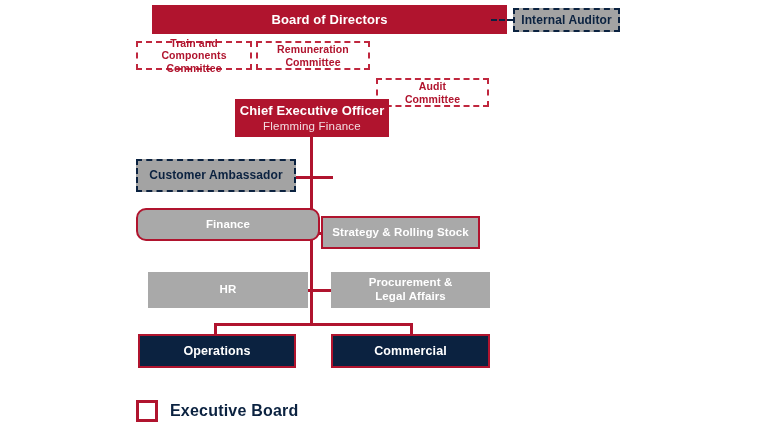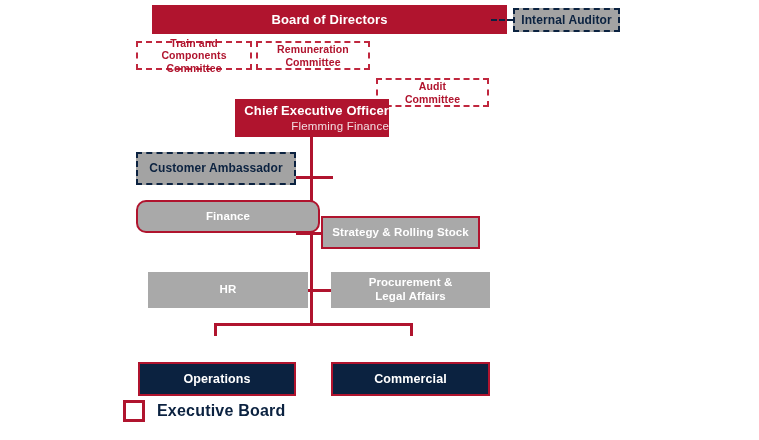--- a/index.html
+++ b/index.html
@@ -29,21 +29,20 @@
     background:#B0142E;
     color:#ffffff;
     font-weight:bold;
     font-size:13px;
   }
   .v-ceo{
     background:#B0142E;
     color:#ffffff;
     font-weight:bold;
     font-size:13px;
-    align-items:flex-end;
   }
   .v-ceo .sub{
     font-weight:normal;
     font-size:11.5px;
     color:#f2dde1;
     margin-top:2px;
     letter-spacing:.2px;
   }
   .v-dashed-red{
     background:#ffffff;
@@ -72,21 +71,20 @@
     color:#ffffff;
     font-weight:bold;
     font-size:11.5px;
   }
   .v-navy-red{
     background:#0B2240;
     border:2px solid #B0142E;
     color:#ffffff;
     font-weight:bold;
     font-size:12.5px;
-    margin-top:28px;
   }
   .conn-dash{
     position:absolute;
     border-top:2px dashed #0B2240;
     height:0;
   }
   .vline{position:absolute;background:#B0142E;width:3px;}
   .hline{position:absolute;background:#B0142E;height:3px;}
 
   
@@ -147,28 +145,28 @@
   <div class="node v-ceo" style="left:235px;top:99px;width:154px;height:38px;">
     <span>Chief Executive Officer</span>
     <span class="sub">Flemming Finance</span>
   </div>
 
   <div class="vline" style="left:310px;top:137px;height:186px;"></div>
 
   <div class="hline" style="left:296px;top:176px;width:15px;"></div>
   <div class="hline" style="left:310px;top:176px;width:23px;"></div>
 
-  <div class="node v-dashed-navy" style="left:136px;top:152px;width:160px;height:33px;">
+  <div class="node v-dashed-navy" style="left:136px;top:159px;width:160px;height:33px;">
     <span>Customer Ambassador</span>
   </div>
 
   <div class="hline" style="left:296px;top:232px;width:15px;"></div>
   <div class="hline" style="left:310px;top:232px;width:23px;"></div>
 
-  <div class="node v-gray-red" style="left:136px;top:200px;width:184px;height:33px;border-radius:10px;">
+  <div class="node v-gray-red" style="left:136px;top:208px;width:184px;height:33px;border-radius:10px;">
     <span>Finance</span>
   </div>
   <div class="node v-gray-red" style="left:321px;top:216px;width:159px;height:33px;">
     <span>Strategy &amp; Rolling Stock</span>
   </div>
 
   <div class="hline" style="left:296px;top:289px;width:15px;"></div>
   <div class="hline" style="left:310px;top:289px;width:23px;"></div>
 
   <div class="node v-gray" style="left:148px;top:272px;width:160px;height:36px;">
@@ -181,18 +179,18 @@
 
   <div class="bracket" style="left:214px;top:323px;width:199px;height:13px;"></div>
 
   <div class="node v-navy-red" style="left:138px;top:334px;width:158px;height:34px;">
     <span>Operations</span>
   </div>
   <div class="node v-navy-red" style="left:331px;top:334px;width:159px;height:34px;">
     <span>Commercial</span>
   </div>
 
-  <div class="legend" style="left:123px;top:400px;">
+  <div class="legend" style="left:136px;top:400px;">
     <span class="legend-swatch"></span>
     <span class="legend-label">Executive Board</span>
   </div>
 
 </div>
 
 </body></html>

